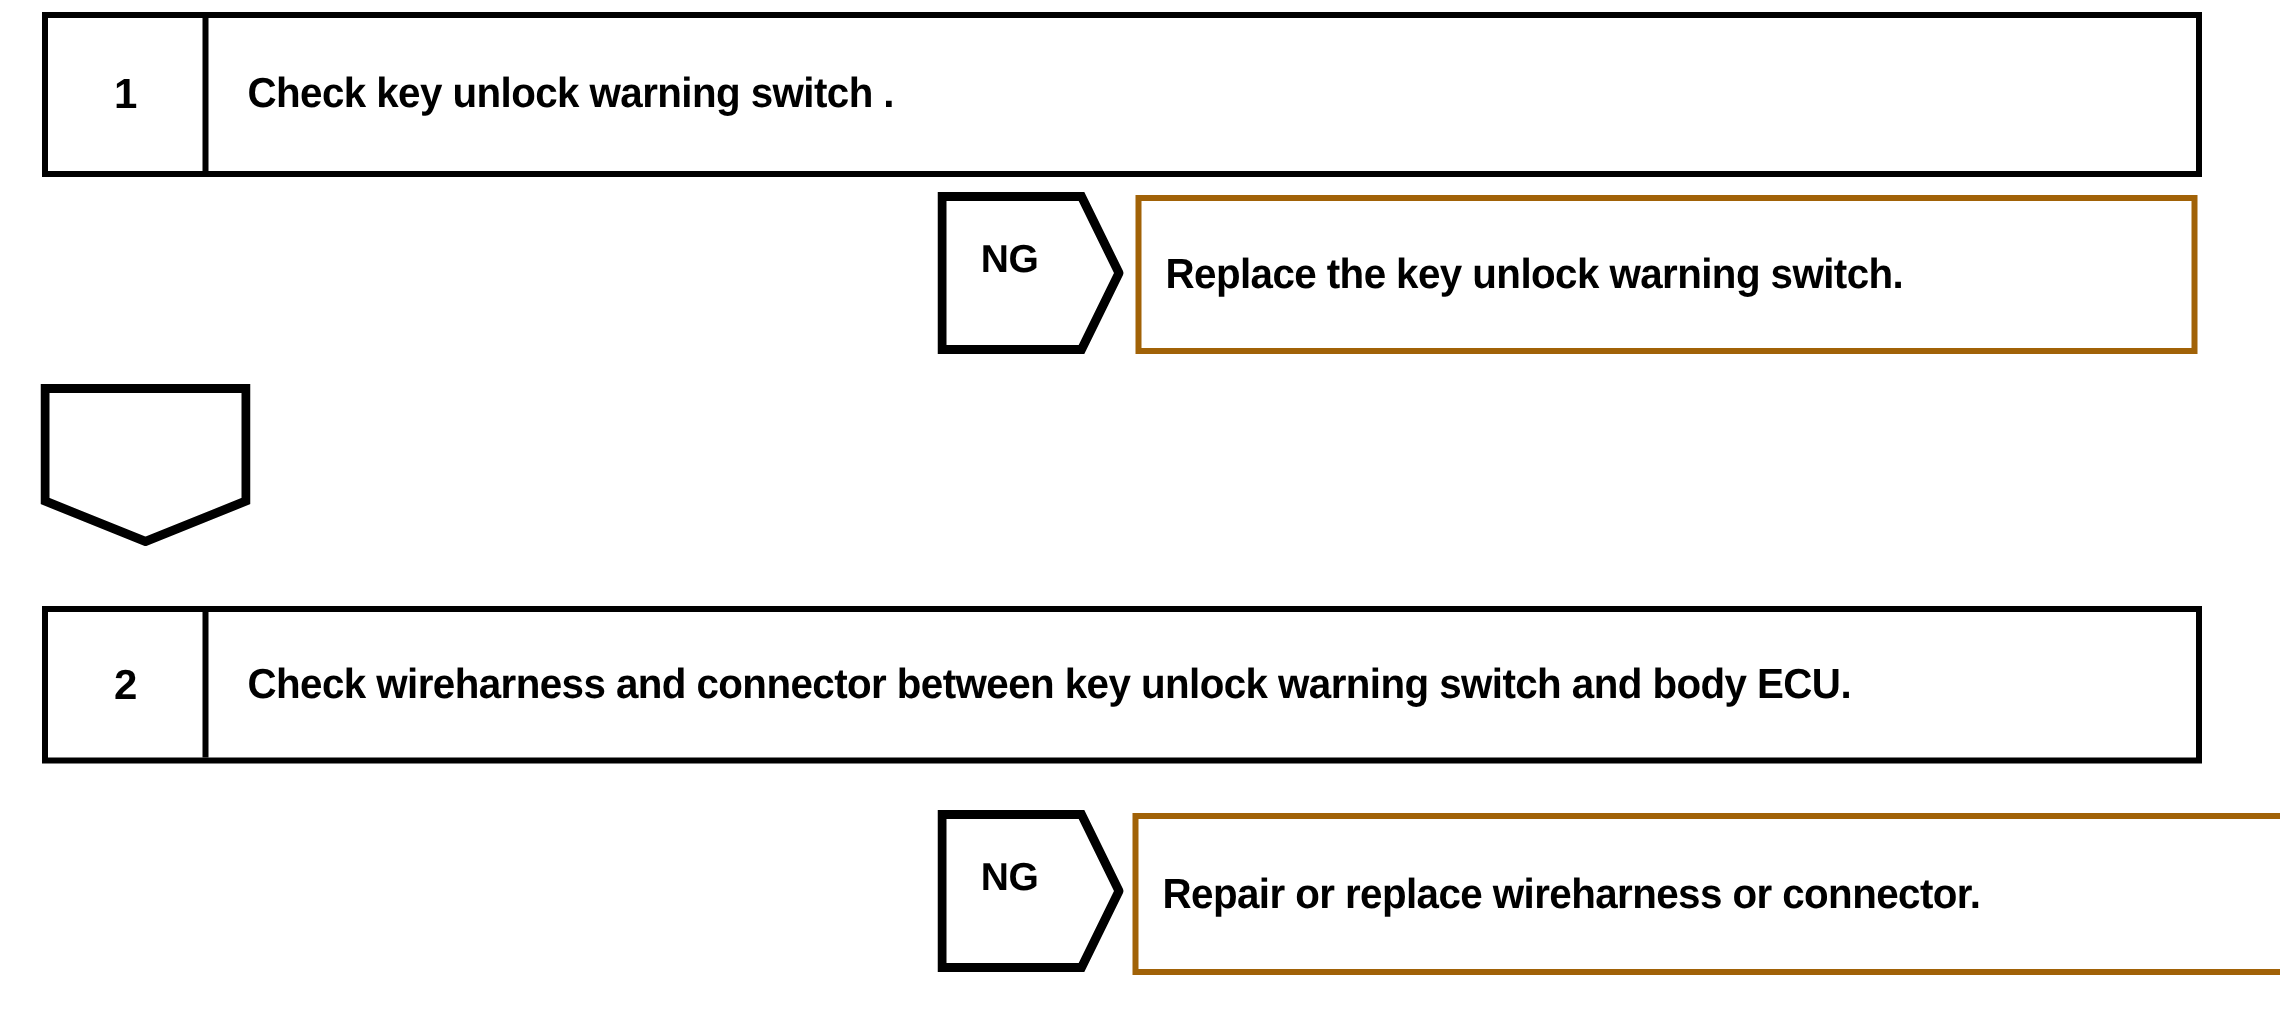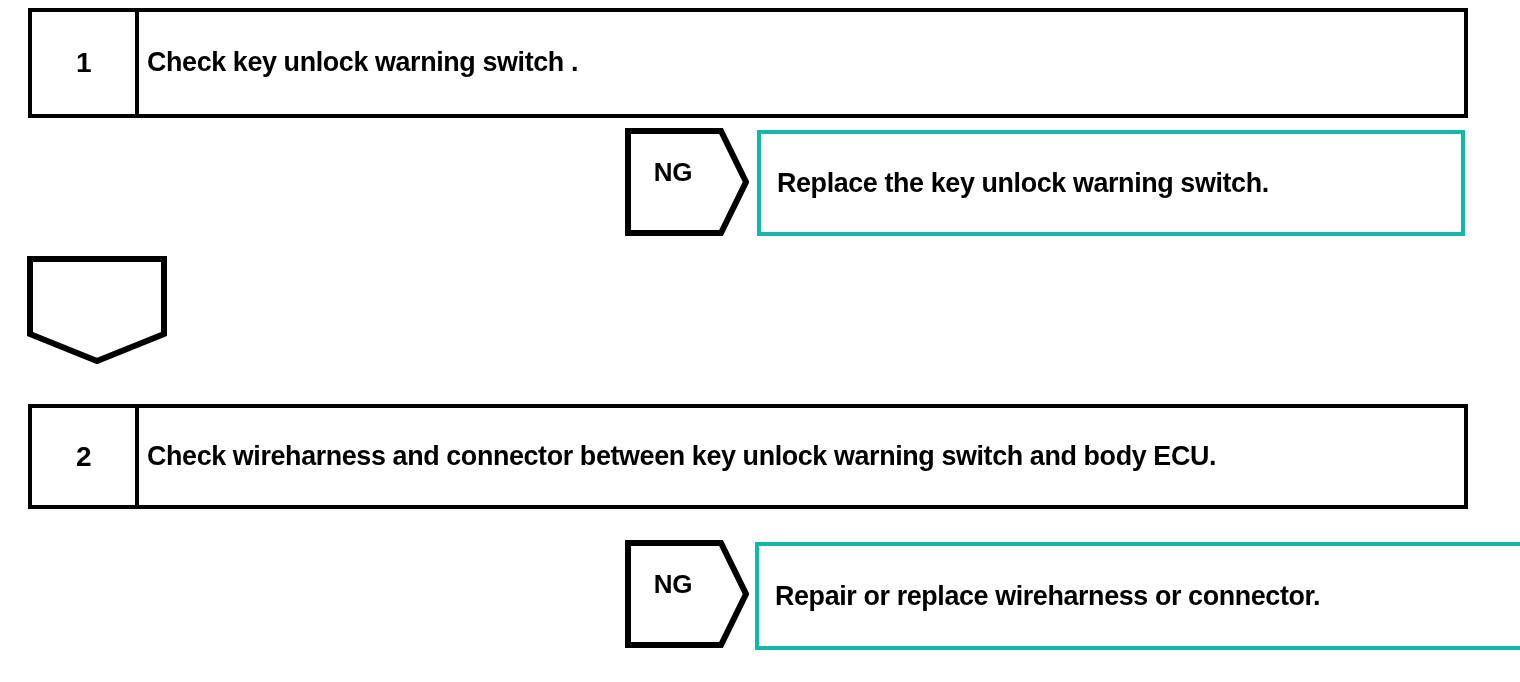--- a/index.html
+++ b/index.html
@@ -44,21 +44,21 @@
     align-items: center;
     justify-content: center;
     font-size: 28px;
     font-weight: bold;
     letter-spacing: -0.5px;
   }
   .step-text {
     flex: 1 1 auto;
     display: flex;
     align-items: center;
-    padding-left: 8px;
+    padding-left: 26px;
     padding-right: 10px;
   }
   .step-text span {
     display: block;
     font-size: 28px;
     font-weight: bold;
     line-height: 32px;
     letter-spacing: -0.4px;
     transform: scaleX(0.96);
     transform-origin: left center;
@@ -68,21 +68,21 @@
   #step-1 { left: 28px; top: 8px;   width: 1440px; height: 110px; }
   #step-2 { left: 28px; top: 404px; width: 1440px; height: 105px; }
 
   #step-1 .step-text span { margin-top: -2px; }
   #step-2 .step-text span { margin-top: -1px; }
 
   
   .result-box {
     position: absolute;
     box-sizing: border-box;
-    border: 4px solid #14b8a6;
+    border: 4px solid #a16207;
     background: #fff;
     display: flex;
     align-items: center;
     padding-left: 16px;
     padding-right: 10px;
   }
   .result-box span {
     font-size: 28px;
     font-weight: bold;
     line-height: 32px;

